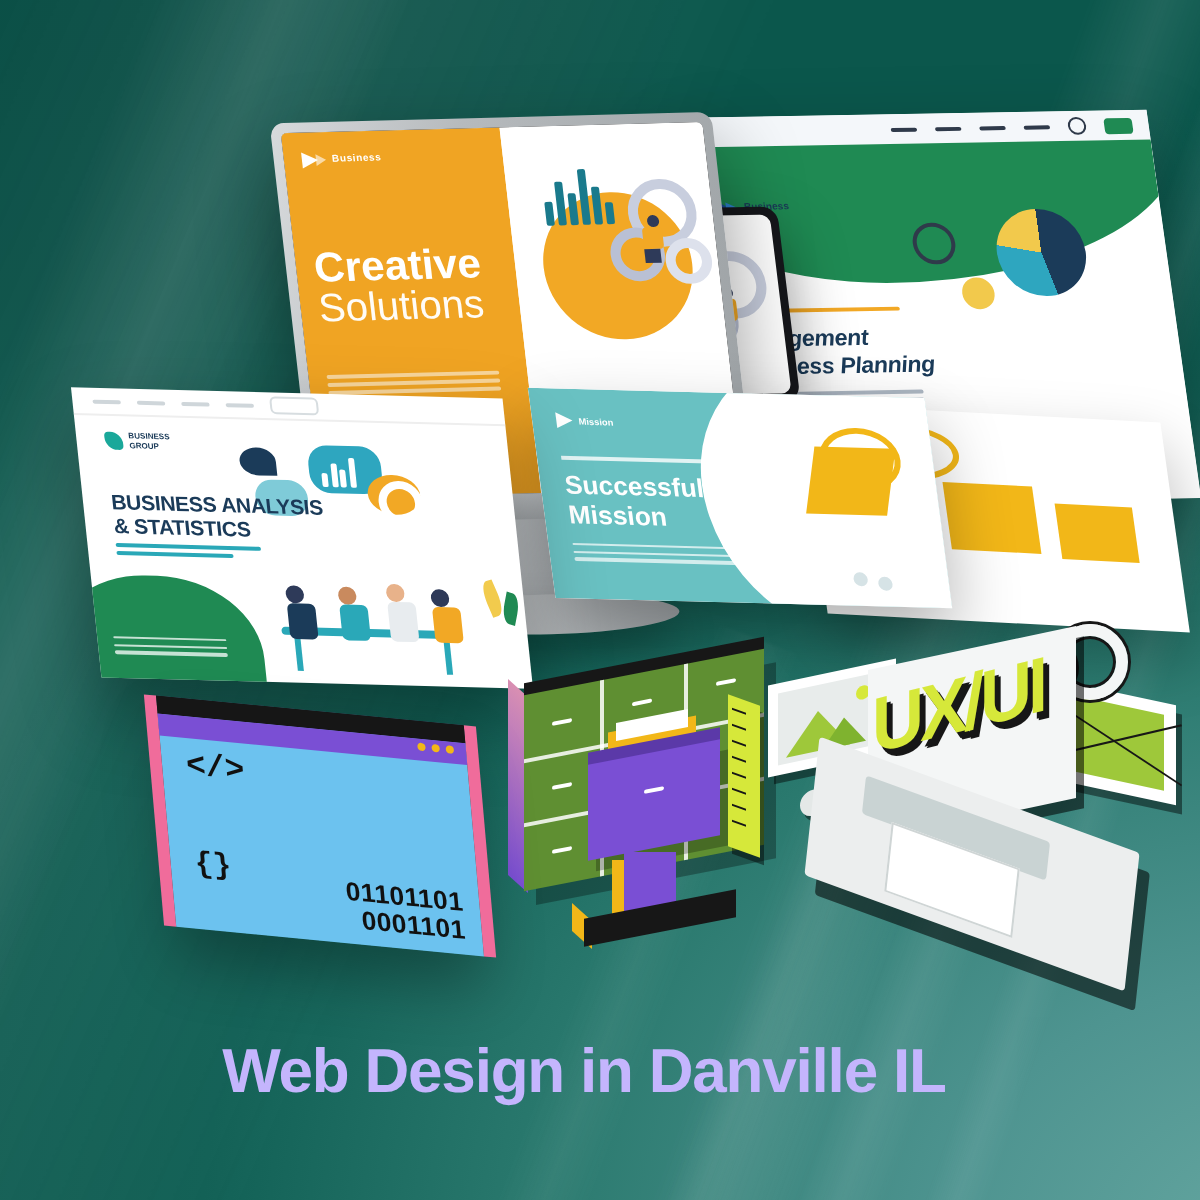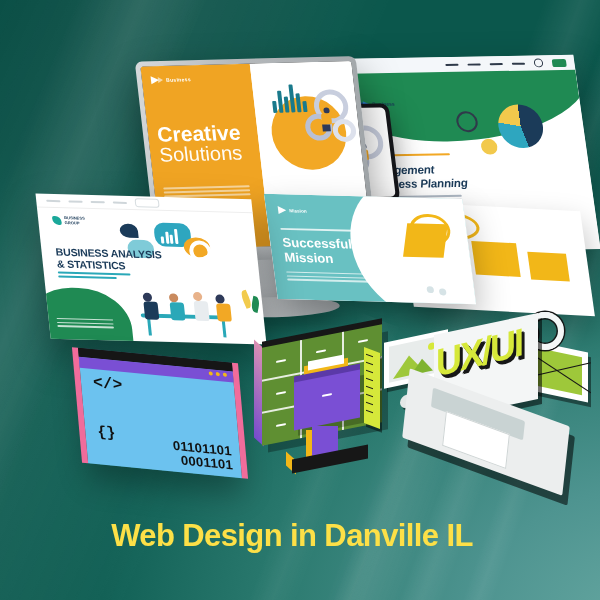--- a/index.html
+++ b/index.html
@@ -239,21 +239,21 @@
   .gear-a{position:absolute;right:18px;top:-6px;width:26px;height:26px;border-radius:50%;
           border:6px solid #f4f6f6;box-shadow:0 0 0 1.5px #171717, inset 0 0 0 1.5px #171717;}
   .gear-b{position:absolute;right:44px;top:2px;width:18px;height:18px;border-radius:50%;
           border:5px solid #d6e83a;box-shadow:0 0 0 1.5px #171717, inset 0 0 0 1.5px #171717;}
   .toggle{position:absolute;left:8px;top:74px;width:40px;height:13px;border-radius:8px;background:#e4e8e7;
           transform:skewY(-12deg);box-shadow:2px 3px 0 rgba(0,0,0,.45);}
   .toggle b{position:absolute;right:2px;top:2px;width:9px;height:9px;border-radius:50%;background:#aab3b2;}
 
   
   .title{position:absolute;left:0;right:16px;top:518px;text-align:center;
-         font-size:31px;font-weight:800;color:#fde047;letter-spacing:-.6px;
+         font-size:31px;font-weight:800;color:#c4b5fd;letter-spacing:-.6px;
          font-family:"Liberation Sans","DejaVu Sans",sans-serif;}
 </style>
 </head>
 <body>
 
 <div class="stage">
 
   <div class="bg"></div>
   <div class="bg-dark-corner"></div>
   <div class="swoosh sw1"></div>

